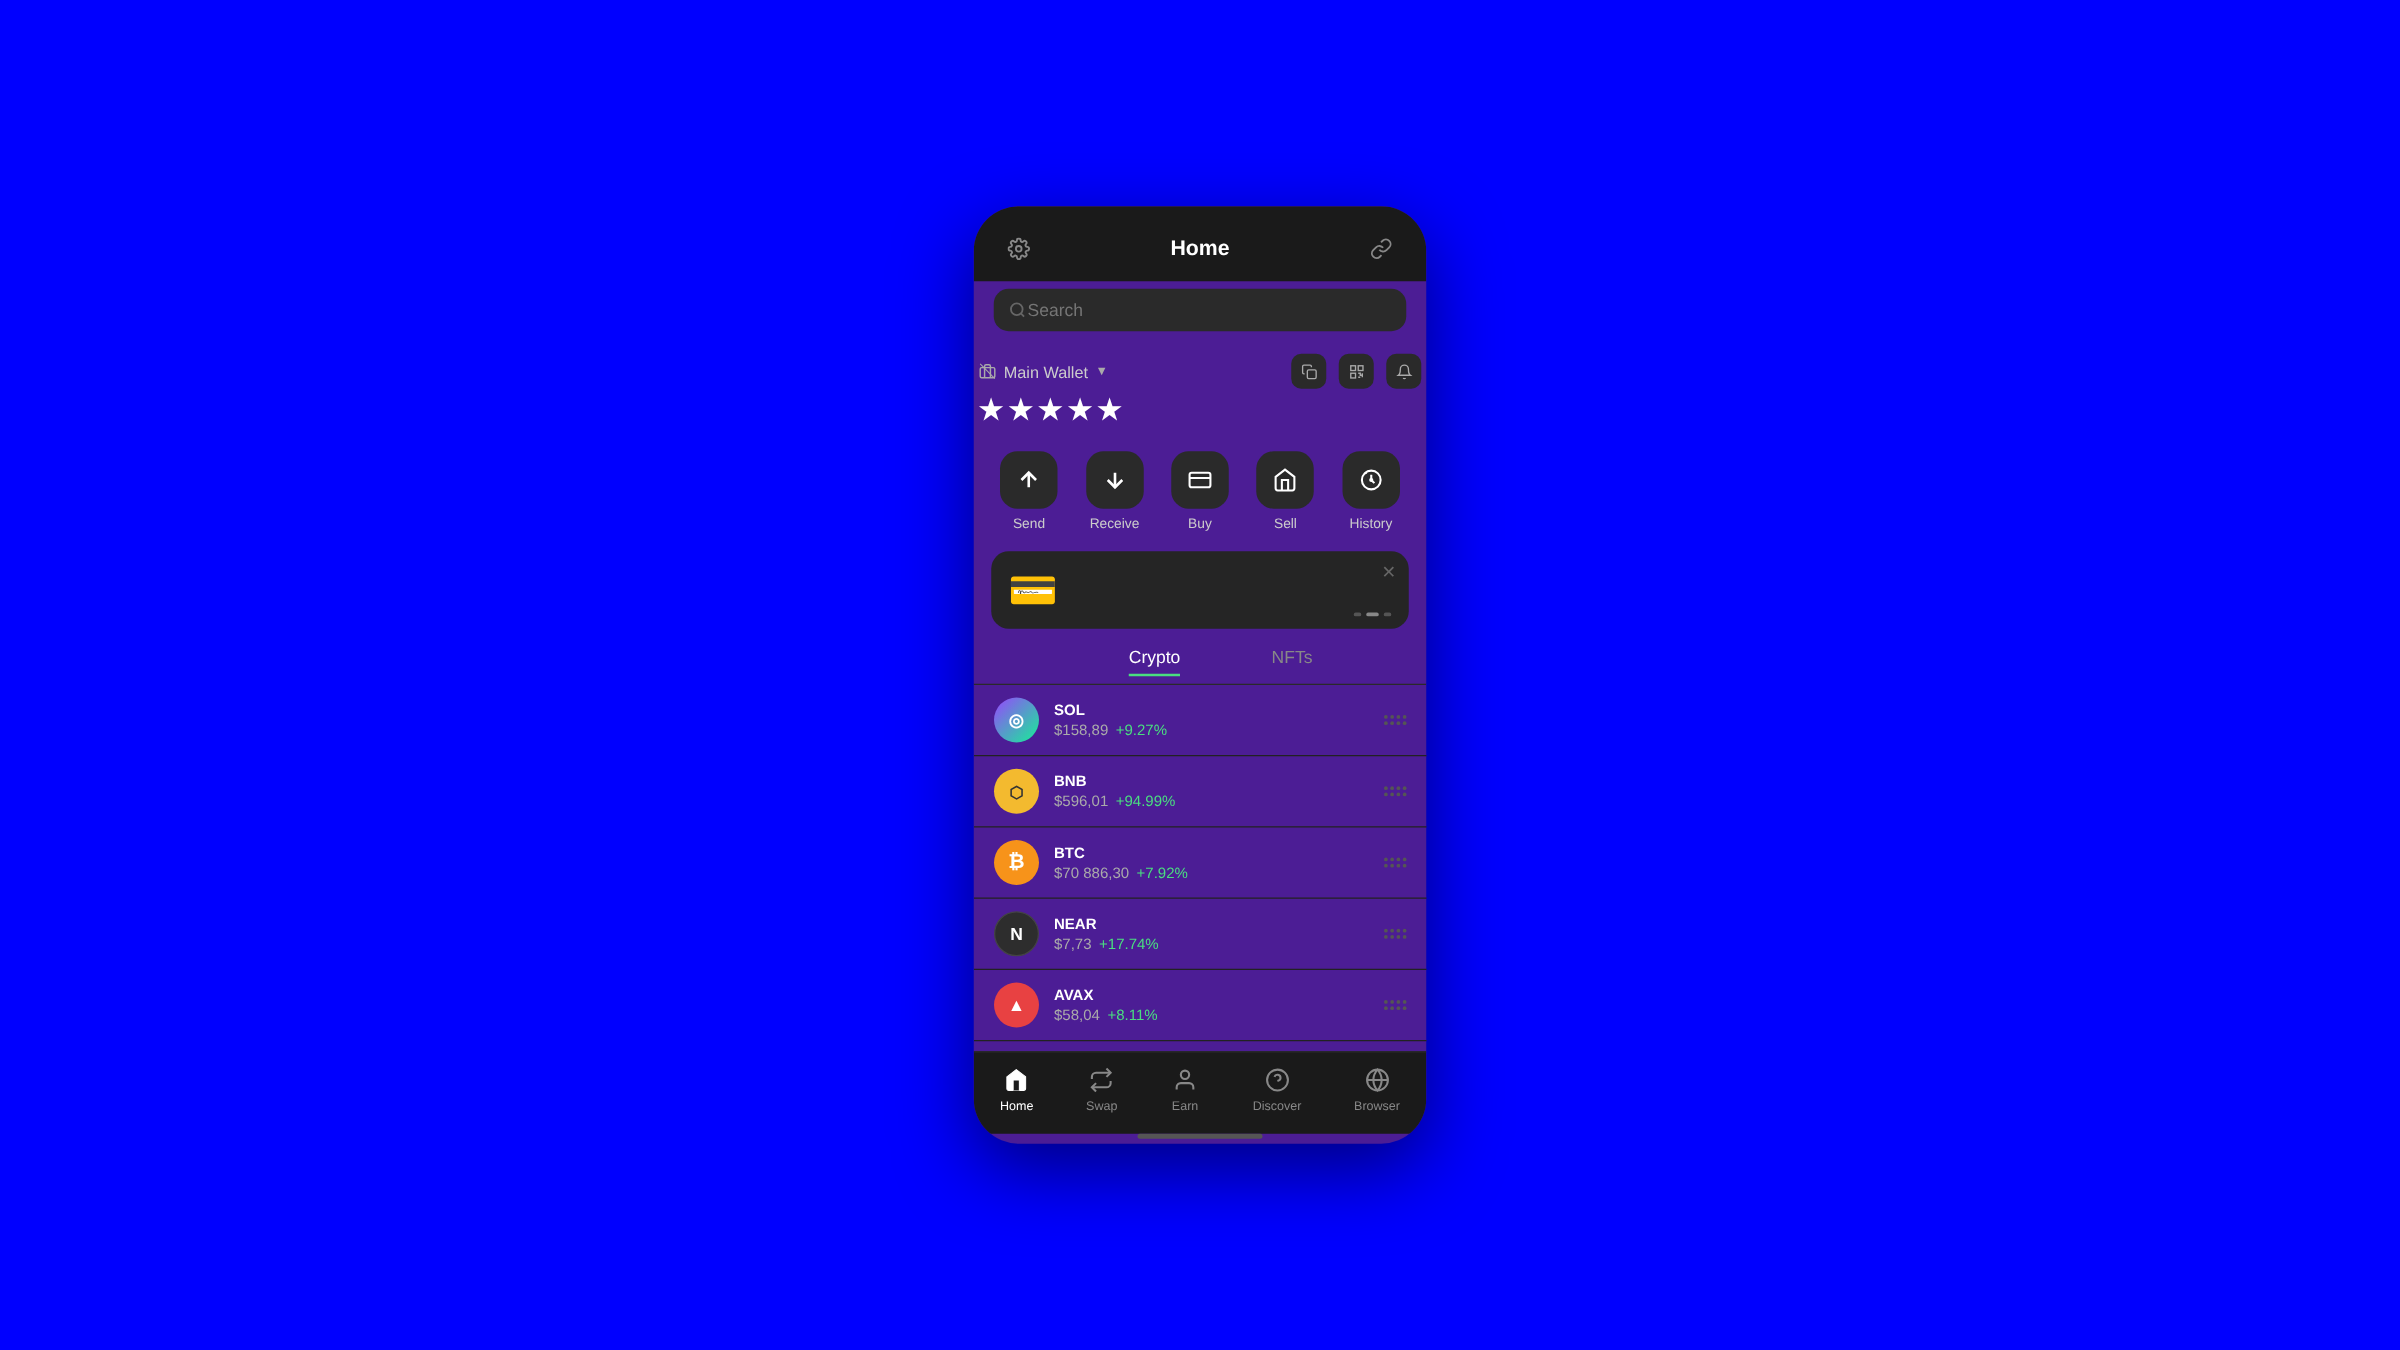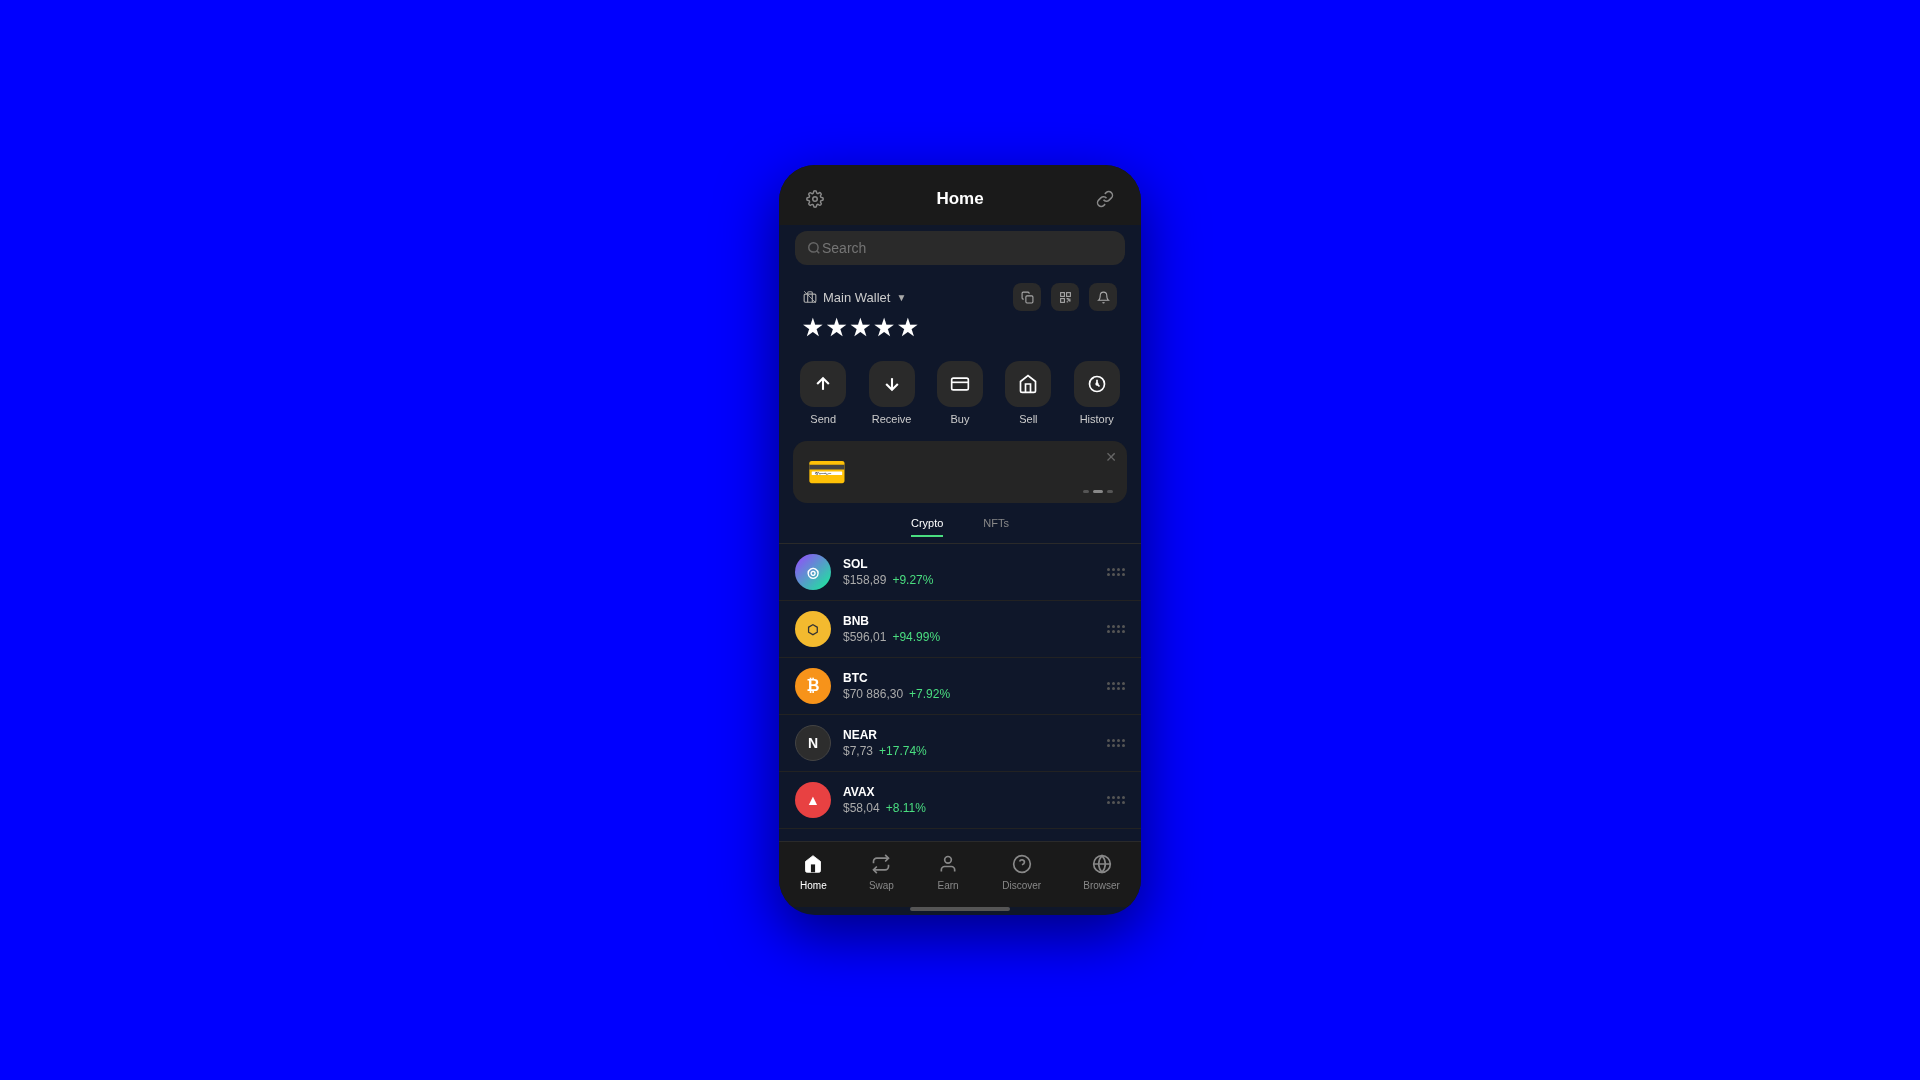--- a/index.html
+++ b/index.html
@@ -8,21 +8,21 @@
       height: 1080px;
       background: #0000ff;
       display: flex;
       align-items: center;
       justify-content: center;
       font-family: -apple-system, BlinkMacSystemFont, 'Segoe UI', sans-serif;
     }
     .phone-container {
       width: 362px;
       height: 750px;
-      background: #0f172a;
+      background: #4c1d95;
       border-radius: 36px;
       overflow: hidden;
       display: flex;
       flex-direction: column;
       position: relative;
       box-shadow: 0 20px 60px rgba(0,0,0,0.5);
     }
     
     .header {
       display: flex;
@@ -59,21 +59,21 @@
     .search-bar input {
       background: transparent;
       border: none;
       outline: none;
       color: #aaa;
       font-size: 14px;
       flex: 1;
     }
     
     .wallet-section {
-      padding: 8px 24px;
+      padding: 8px 4px;
       display: flex;
       flex-direction: column;
     }
     .wallet-top {
       display: flex;
       align-items: center;
       justify-content: space-between;
     }
     .wallet-name-row {
       display: flex;
@@ -189,23 +189,24 @@
     
     .tabs {
       display: flex;
       justify-content: center;
       gap: 40px;
       padding: 10px 16px 6px;
       border-bottom: 1px solid #2a2a2a;
     }
     .tab {
       color: #888;
-      font-size: 11px;
+      font-size: 14px;
       cursor: pointer;
       padding-bottom: 6px;
+      margin-left: 33px;
     }
     .tab.active {
       color: #fff;
       border-bottom: 2px solid #4ade80;
     }
     
     .crypto-list {
       flex: 1;
       overflow-y: auto;
       padding: 0;

